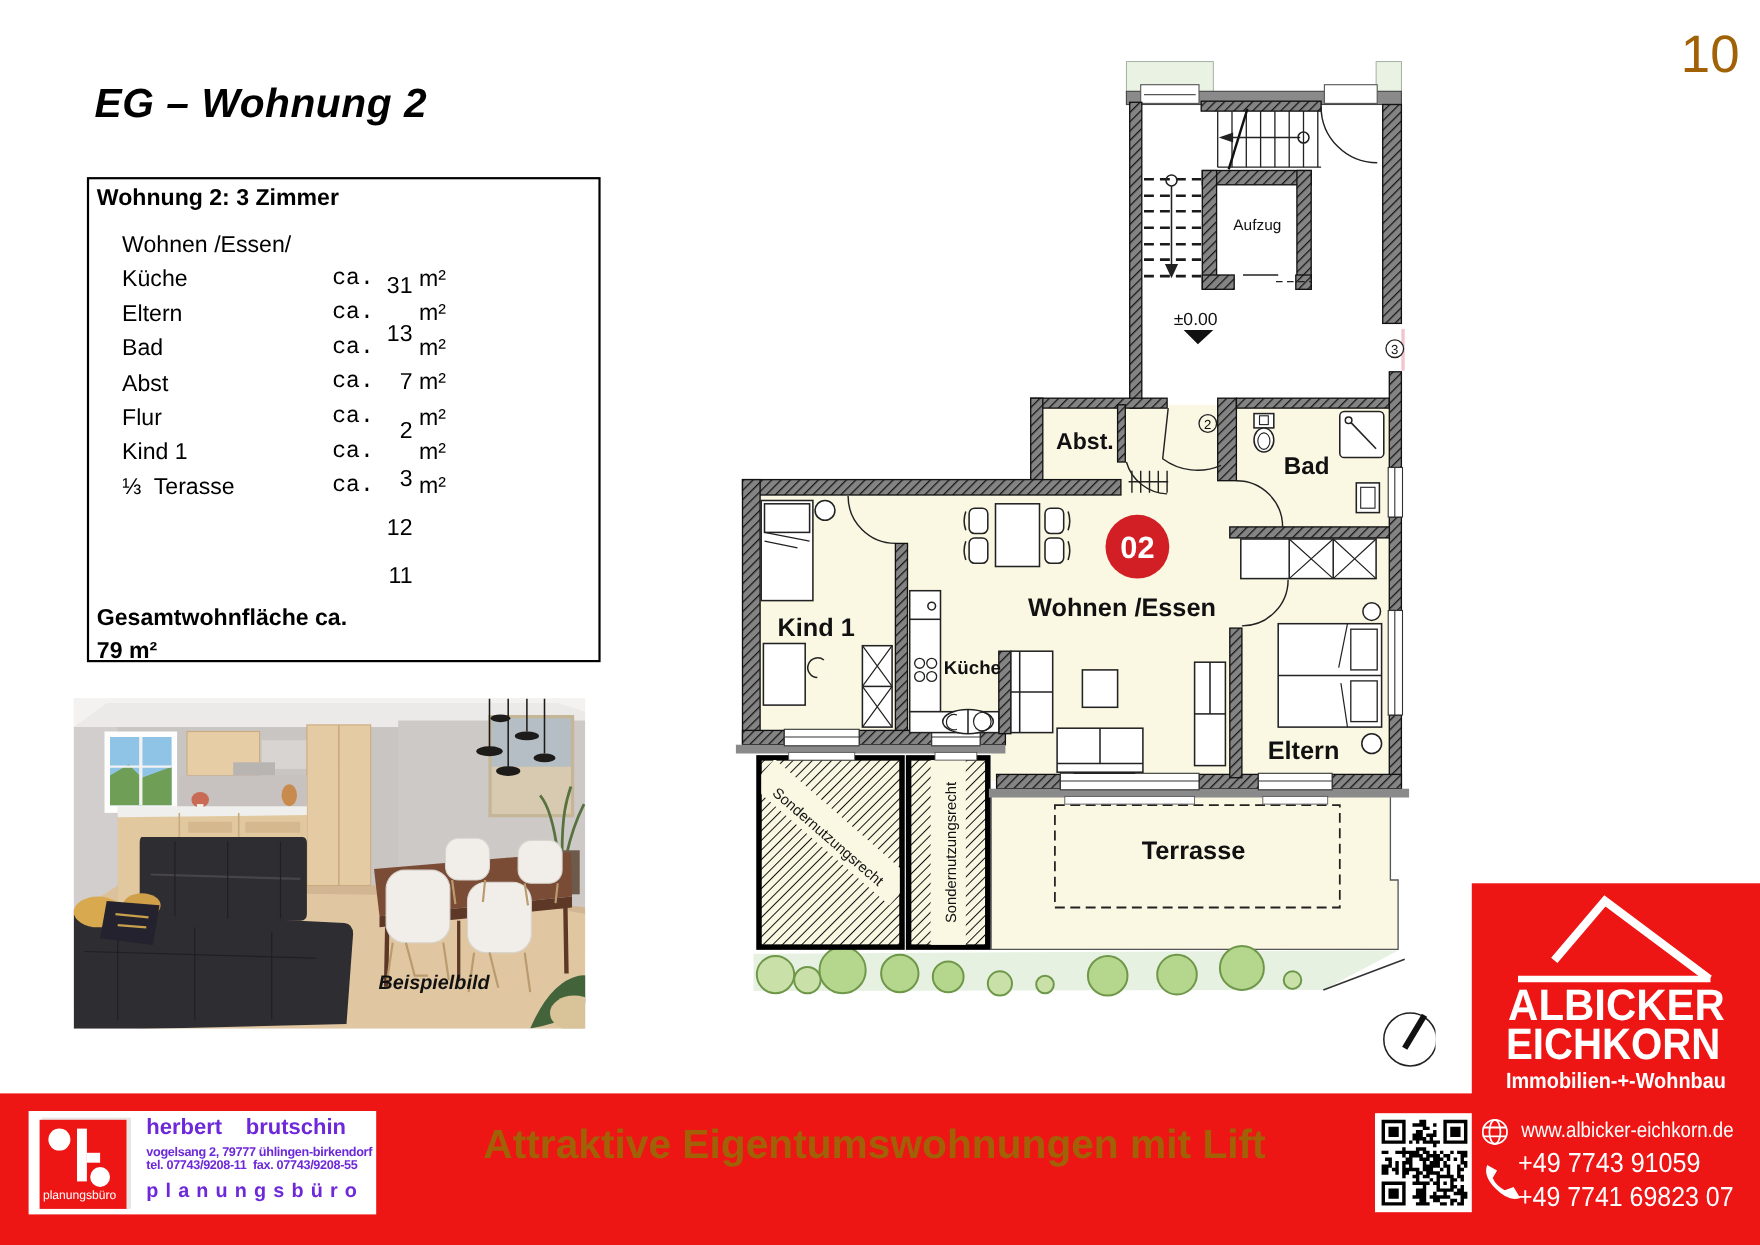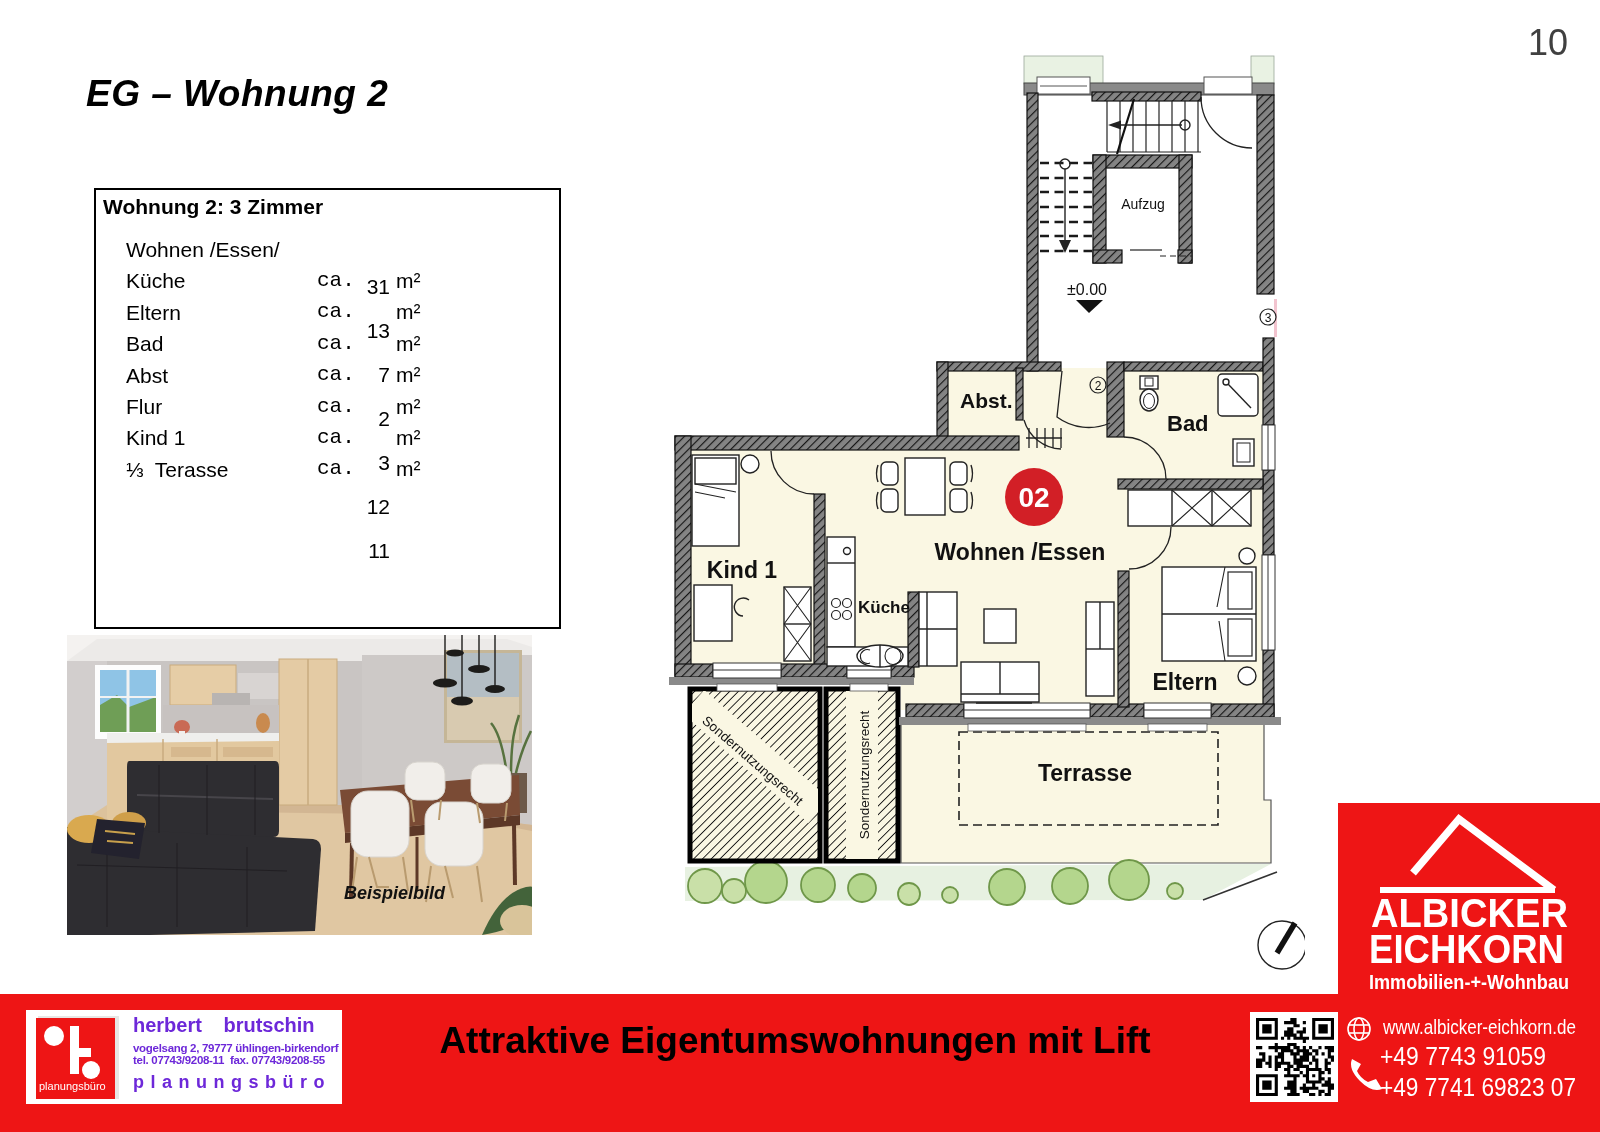--- a/index.html
+++ b/index.html
@@ -3,32 +3,33 @@
 <meta charset="utf-8">
 <style>
   html,body{margin:0;padding:0;}
   body{width:1600px;height:1132px;position:relative;background:#ffffff;
        font-family:"Liberation Sans", sans-serif;overflow:hidden;}
   .abs{position:absolute;}
 </style>
 </head>
 <body>
 
-  <div class="abs" style="left:1528px;top:22px;font-size:36px;color:#404040;">10</div>
+  <div class="abs" style="left:1528px;top:22px;font-size:48px;color:#a16207;">10</div>
 
   <div class="abs" style="left:86px;top:73px;font-size:37px;font-weight:bold;font-style:italic;color:#000000;letter-spacing:0.5px;">EG – Wohnung 2</div>
 
-  <div class="abs" style="left:94px;top:161px;width:467px;height:441px;border:2px solid #000;box-sizing:border-box;font-size:21px;color:#000;margin-top:27px;">
+  <div class="abs" style="left:79px;top:161px;width:467px;height:441px;border:2px solid #000;box-sizing:border-box;font-size:21px;color:#000;">
     <div class="abs" style="left:7px;top:5px;font-weight:bold;">Wohnung 2: 3 Zimmer</div>
     <div class="abs" style="left:30px;top:44px;line-height:31.4px;">
       Wohnen /Essen/<br>Küche<br>Eltern<br>Bad<br>Abst<br>Flur<br>Kind 1<br>⅓&nbsp; Terasse
     </div>
     <div class="abs" style="left:221px;top:75px;line-height:31.4px;font-family:Liberation Mono, monospace;">ca.<br>ca.<br>ca.<br>ca.<br>ca.<br>ca.<br>ca.</div>
     <div class="abs" style="left:230px;top:75px;line-height:44px;width:64px;text-align:right;">31<br>13<br>7<br>2<br>3<br>12<br>11</div>
     <div class="abs" style="left:300px;top:75px;line-height:31.4px;text-align:center;">m²<br>m²<br>m²<br>m²<br>m²<br>m²<br>m²</div>
+    <div class="abs" style="left:7px;top:384px;font-weight:bold;line-height:30px;">Gesamtwohnfläche ca.<br>79 m²</div>
   </div>
 
   <svg class="abs" style="left:67px;top:635px;" width="465" height="300" viewBox="0 0 465 300">
     <rect x="0" y="0" width="465" height="300" fill="#d3cfcd"></rect>
     <rect x="0" y="0" width="465" height="26" fill="#f4f2f0"></rect>
     <polygon points="0,26 465,26 465,12 440,4 30,4 0,26" fill="#eceae8"></polygon>
     <rect x="0" y="26" width="40" height="254" fill="#d2cecd"></rect>
     <rect x="40" y="26" width="270" height="150" fill="#c9c5c3"></rect>
     <rect x="295" y="20" width="170" height="175" fill="#cdc9c7"></rect>
 
@@ -413,21 +414,21 @@
         <text x="3" y="72" font-size="11" fill="#fff" font-family="Liberation Sans, sans-serif">planungsbüro</text>
       </svg>
     </div>
     <div class="abs" style="left:107px;top:4px;width:225px;color:#6d28d9;white-space:nowrap;">
       <div style="font-size:20px;font-weight:bold;word-spacing:16px;">herbert brutschin</div>
       <div style="font-size:11.5px;font-weight:bold;margin-top:5px;letter-spacing:-0.3px;">vogelsang 2, 79777 ühlingen-birkendorf</div>
       <div style="font-size:11.5px;font-weight:bold;letter-spacing:-0.3px;">tel. 07743/9208-11&nbsp; fax. 07743/9208-55</div>
       <div style="font-size:18px;font-weight:bold;letter-spacing:6.5px;margin-top:6px;">planungsbüro</div>
     </div>
   </div>
-  <div class="abs" style="left:350px;top:1020px;width:890px;text-align:center;color:#000000;font-weight:bold;">
+  <div class="abs" style="left:350px;top:1020px;width:890px;text-align:center;color:#a16207;font-weight:bold;">
     <div style="font-size:37px;">Attraktive Eigentumswohnungen mit Lift</div>
   </div>
   <div class="abs" style="left:1250px;top:1012px;width:90px;height:90px;background:#fff;"></div>
   <svg class="abs" style="left:1250px;top:1012px;" width="90" height="90" viewBox="1250 1012 90 90">
     <path d="M1256.0,1018.0h3.12v3.12h-3.12zM1256.0,1021.12h3.12v3.12h-3.12zM1256.0,1024.24h3.12v3.12h-3.12zM1256.0,1027.36h3.12v3.12h-3.12zM1256.0,1030.48h3.12v3.12h-3.12zM1256.0,1033.6h3.12v3.12h-3.12zM1256.0,1036.72h3.12v3.12h-3.12zM1256.0,1046.08h3.12v3.12h-3.12zM1256.0,1058.56h3.12v3.12h-3.12zM1256.0,1061.68h3.12v3.12h-3.12zM1256.0,1064.8h3.12v3.12h-3.12zM1256.0,1074.16h3.12v3.12h-3.12zM1256.0,1077.28h3.12v3.12h-3.12zM1256.0,1080.4h3.12v3.12h-3.12zM1256.0,1083.52h3.12v3.12h-3.12zM1256.0,1086.64h3.12v3.12h-3.12zM1256.0,1089.76h3.12v3.12h-3.12zM1256.0,1092.88h3.12v3.12h-3.12zM1259.12,1018.0h3.12v3.12h-3.12zM1259.12,1036.72h3.12v3.12h-3.12zM1259.12,1046.08h3.12v3.12h-3.12zM1259.12,1052.32h3.12v3.12h-3.12zM1259.12,1058.56h3.12v3.12h-3.12zM1259.12,1061.68h3.12v3.12h-3.12zM1259.12,1064.8h3.12v3.12h-3.12zM1259.12,1074.16h3.12v3.12h-3.12zM1259.12,1092.88h3.12v3.12h-3.12zM1262.24,1018.0h3.12v3.12h-3.12zM1262.24,1024.24h3.12v3.12h-3.12zM1262.24,1027.36h3.12v3.12h-3.12zM1262.24,1030.48h3.12v3.12h-3.12zM1262.24,1036.72h3.12v3.12h-3.12zM1262.24,1052.32h3.12v3.12h-3.12zM1262.24,1055.44h3.12v3.12h-3.12zM1262.24,1058.56h3.12v3.12h-3.12zM1262.24,1074.16h3.12v3.12h-3.12zM1262.24,1080.4h3.12v3.12h-3.12zM1262.24,1083.52h3.12v3.12h-3.12zM1262.24,1086.64h3.12v3.12h-3.12zM1262.24,1092.88h3.12v3.12h-3.12zM1265.36,1018.0h3.12v3.12h-3.12zM1265.36,1024.24h3.12v3.12h-3.12zM1265.36,1027.36h3.12v3.12h-3.12zM1265.36,1030.48h3.12v3.12h-3.12zM1265.36,1036.72h3.12v3.12h-3.12zM1265.36,1061.68h3.12v3.12h-3.12zM1265.36,1074.16h3.12v3.12h-3.12zM1265.36,1080.4h3.12v3.12h-3.12zM1265.36,1083.52h3.12v3.12h-3.12zM1265.36,1086.64h3.12v3.12h-3.12zM1265.36,1092.88h3.12v3.12h-3.12zM1268.48,1018.0h3.12v3.12h-3.12zM1268.48,1024.24h3.12v3.12h-3.12zM1268.48,1027.36h3.12v3.12h-3.12zM1268.48,1030.48h3.12v3.12h-3.12zM1268.48,1036.72h3.12v3.12h-3.12zM1268.48,1046.08h3.12v3.12h-3.12zM1268.48,1055.44h3.12v3.12h-3.12zM1268.48,1058.56h3.12v3.12h-3.12zM1268.48,1061.68h3.12v3.12h-3.12zM1268.48,1064.8h3.12v3.12h-3.12zM1268.48,1074.16h3.12v3.12h-3.12zM1268.48,1080.4h3.12v3.12h-3.12zM1268.48,1083.52h3.12v3.12h-3.12zM1268.48,1086.64h3.12v3.12h-3.12zM1268.48,1092.88h3.12v3.12h-3.12zM1271.6,1018.0h3.12v3.12h-3.12zM1271.6,1036.72h3.12v3.12h-3.12zM1271.6,1046.08h3.12v3.12h-3.12zM1271.6,1074.16h3.12v3.12h-3.12zM1271.6,1092.88h3.12v3.12h-3.12zM1274.72,1018.0h3.12v3.12h-3.12zM1274.72,1021.12h3.12v3.12h-3.12zM1274.72,1024.24h3.12v3.12h-3.12zM1274.72,1027.36h3.12v3.12h-3.12zM1274.72,1030.48h3.12v3.12h-3.12zM1274.72,1033.6h3.12v3.12h-3.12zM1274.72,1036.72h3.12v3.12h-3.12zM1274.72,1042.96h3.12v3.12h-3.12zM1274.72,1046.08h3.12v3.12h-3.12zM1274.72,1049.2h3.12v3.12h-3.12zM1274.72,1055.44h3.12v3.12h-3.12zM1274.72,1058.56h3.12v3.12h-3.12zM1274.72,1061.68h3.12v3.12h-3.12zM1274.72,1064.8h3.12v3.12h-3.12zM1274.72,1067.92h3.12v3.12h-3.12zM1274.72,1074.16h3.12v3.12h-3.12zM1274.72,1077.28h3.12v3.12h-3.12zM1274.72,1080.4h3.12v3.12h-3.12zM1274.72,1083.52h3.12v3.12h-3.12zM1274.72,1086.64h3.12v3.12h-3.12zM1274.72,1089.76h3.12v3.12h-3.12zM1274.72,1092.88h3.12v3.12h-3.12zM1277.84,1046.08h3.12v3.12h-3.12zM1277.84,1052.32h3.12v3.12h-3.12zM1277.84,1055.44h3.12v3.12h-3.12zM1277.84,1061.68h3.12v3.12h-3.12zM1277.84,1064.8h3.12v3.12h-3.12zM1280.96,1036.72h3.12v3.12h-3.12zM1280.96,1046.08h3.12v3.12h-3.12zM1280.96,1049.2h3.12v3.12h-3.12zM1280.96,1052.32h3.12v3.12h-3.12zM1280.96,1055.44h3.12v3.12h-3.12zM1280.96,1058.56h3.12v3.12h-3.12zM1280.96,1061.68h3.12v3.12h-3.12zM1284.08,1021.12h3.12v3.12h-3.12zM1284.08,1030.48h3.12v3.12h-3.12zM1284.08,1033.6h3.12v3.12h-3.12zM1284.08,1046.08h3.12v3.12h-3.12zM1284.08,1049.2h3.12v3.12h-3.12zM1284.08,1061.68h3.12v3.12h-3.12zM1284.08,1067.92h3.12v3.12h-3.12zM1284.08,1074.16h3.12v3.12h-3.12zM1284.08,1086.64h3.12v3.12h-3.12zM1287.2,1021.12h3.12v3.12h-3.12zM1287.2,1027.36h3.12v3.12h-3.12zM1287.2,1030.48h3.12v3.12h-3.12zM1287.2,1033.6h3.12v3.12h-3.12zM1287.2,1036.72h3.12v3.12h-3.12zM1287.2,1042.96h3.12v3.12h-3.12zM1287.2,1046.08h3.12v3.12h-3.12zM1287.2,1049.2h3.12v3.12h-3.12zM1287.2,1061.68h3.12v3.12h-3.12zM1287.2,1064.8h3.12v3.12h-3.12zM1287.2,1067.92h3.12v3.12h-3.12zM1287.2,1071.04h3.12v3.12h-3.12zM1287.2,1074.16h3.12v3.12h-3.12zM1287.2,1080.4h3.12v3.12h-3.12zM1287.2,1083.52h3.12v3.12h-3.12zM1287.2,1086.64h3.12v3.12h-3.12zM1287.2,1092.88h3.12v3.12h-3.12zM1290.32,1018.0h3.12v3.12h-3.12zM1290.32,1021.12h3.12v3.12h-3.12zM1290.32,1027.36h3.12v3.12h-3.12zM1290.32,1030.48h3.12v3.12h-3.12zM1290.32,1033.6h3.12v3.12h-3.12zM1290.32,1042.96h3.12v3.12h-3.12zM1290.32,1049.2h3.12v3.12h-3.12zM1290.32,1052.32h3.12v3.12h-3.12zM1290.32,1064.8h3.12v3.12h-3.12zM1290.32,1074.16h3.12v3.12h-3.12zM1290.32,1080.4h3.12v3.12h-3.12zM1290.32,1083.52h3.12v3.12h-3.12zM1290.32,1086.64h3.12v3.12h-3.12zM1290.32,1089.76h3.12v3.12h-3.12zM1290.32,1092.88h3.12v3.12h-3.12zM1293.44,1018.0h3.12v3.12h-3.12zM1293.44,1021.12h3.12v3.12h-3.12zM1293.44,1024.24h3.12v3.12h-3.12zM1293.44,1033.6h3.12v3.12h-3.12zM1293.44,1036.72h3.12v3.12h-3.12zM1293.44,1042.96h3.12v3.12h-3.12zM1293.44,1046.08h3.12v3.12h-3.12zM1293.44,1052.32h3.12v3.12h-3.12zM1293.44,1055.44h3.12v3.12h-3.12zM1293.44,1058.56h3.12v3.12h-3.12zM1293.44,1061.68h3.12v3.12h-3.12zM1293.44,1067.92h3.12v3.12h-3.12zM1293.44,1074.16h3.12v3.12h-3.12zM1293.44,1077.28h3.12v3.12h-3.12zM1293.44,1080.4h3.12v3.12h-3.12zM1293.44,1083.52h3.12v3.12h-3.12zM1293.44,1086.64h3.12v3.12h-3.12zM1293.44,1089.76h3.12v3.12h-3.12zM1293.44,1092.88h3.12v3.12h-3.12zM1296.56,1024.24h3.12v3.12h-3.12zM1296.56,1030.48h3.12v3.12h-3.12zM1296.56,1036.72h3.12v3.12h-3.12zM1296.56,1046.08h3.12v3.12h-3.12zM1296.56,1049.2h3.12v3.12h-3.12zM1296.56,1052.32h3.12v3.12h-3.12zM1296.56,1058.56h3.12v3.12h-3.12zM1296.56,1061.68h3.12v3.12h-3.12zM1296.56,1064.8h3.12v3.12h-3.12zM1296.56,1067.92h3.12v3.12h-3.12zM1296.56,1074.16h3.12v3.12h-3.12zM1296.56,1092.88h3.12v3.12h-3.12zM1299.68,1030.48h3.12v3.12h-3.12zM1299.68,1033.6h3.12v3.12h-3.12zM1299.68,1036.72h3.12v3.12h-3.12zM1299.68,1049.2h3.12v3.12h-3.12zM1299.68,1055.44h3.12v3.12h-3.12zM1299.68,1058.56h3.12v3.12h-3.12zM1299.68,1061.68h3.12v3.12h-3.12zM1299.68,1064.8h3.12v3.12h-3.12zM1299.68,1071.04h3.12v3.12h-3.12zM1299.68,1086.64h3.12v3.12h-3.12zM1302.8,1021.12h3.12v3.12h-3.12zM1302.8,1027.36h3.12v3.12h-3.12zM1302.8,1030.48h3.12v3.12h-3.12zM1302.8,1036.72h3.12v3.12h-3.12zM1302.8,1039.84h3.12v3.12h-3.12zM1302.8,1046.08h3.12v3.12h-3.12zM1302.8,1049.2h3.12v3.12h-3.12zM1302.8,1052.32h3.12v3.12h-3.12zM1302.8,1055.44h3.12v3.12h-3.12zM1302.8,1058.56h3.12v3.12h-3.12zM1302.8,1064.8h3.12v3.12h-3.12zM1302.8,1074.16h3.12v3.12h-3.12zM1302.8,1083.52h3.12v3.12h-3.12zM1302.8,1086.64h3.12v3.12h-3.12zM1302.8,1089.76h3.12v3.12h-3.12zM1305.92,1036.72h3.12v3.12h-3.12zM1305.92,1049.2h3.12v3.12h-3.12zM1305.92,1052.32h3.12v3.12h-3.12zM1305.92,1055.44h3.12v3.12h-3.12zM1305.92,1058.56h3.12v3.12h-3.12zM1305.92,1064.8h3.12v3.12h-3.12zM1305.92,1067.92h3.12v3.12h-3.12zM1305.92,1071.04h3.12v3.12h-3.12zM1305.92,1074.16h3.12v3.12h-3.12zM1305.92,1077.28h3.12v3.12h-3.12zM1305.92,1080.4h3.12v3.12h-3.12zM1305.92,1086.64h3.12v3.12h-3.12zM1305.92,1089.76h3.12v3.12h-3.12zM1309.04,1046.08h3.12v3.12h-3.12zM1309.04,1052.32h3.12v3.12h-3.12zM1309.04,1061.68h3.12v3.12h-3.12zM1309.04,1067.92h3.12v3.12h-3.12zM1309.04,1080.4h3.12v3.12h-3.12zM1309.04,1086.64h3.12v3.12h-3.12zM1309.04,1092.88h3.12v3.12h-3.12zM1312.16,1018.0h3.12v3.12h-3.12zM1312.16,1021.12h3.12v3.12h-3.12zM1312.16,1024.24h3.12v3.12h-3.12zM1312.16,1027.36h3.12v3.12h-3.12zM1312.16,1030.48h3.12v3.12h-3.12zM1312.16,1033.6h3.12v3.12h-3.12zM1312.16,1036.72h3.12v3.12h-3.12zM1312.16,1049.2h3.12v3.12h-3.12zM1312.16,1055.44h3.12v3.12h-3.12zM1312.16,1058.56h3.12v3.12h-3.12zM1312.16,1067.92h3.12v3.12h-3.12zM1312.16,1074.16h3.12v3.12h-3.12zM1312.16,1080.4h3.12v3.12h-3.12zM1312.16,1083.52h3.12v3.12h-3.12zM1312.16,1086.64h3.12v3.12h-3.12zM1312.16,1092.88h3.12v3.12h-3.12zM1315.28,1018.0h3.12v3.12h-3.12zM1315.28,1036.72h3.12v3.12h-3.12zM1315.28,1049.2h3.12v3.12h-3.12zM1315.28,1052.32h3.12v3.12h-3.12zM1315.28,1058.56h3.12v3.12h-3.12zM1315.28,1061.68h3.12v3.12h-3.12zM1315.28,1064.8h3.12v3.12h-3.12zM1315.28,1067.92h3.12v3.12h-3.12zM1315.28,1080.4h3.12v3.12h-3.12zM1315.28,1086.64h3.12v3.12h-3.12zM1318.4,1018.0h3.12v3.12h-3.12zM1318.4,1024.24h3.12v3.12h-3.12zM1318.4,1027.36h3.12v3.12h-3.12zM1318.4,1030.48h3.12v3.12h-3.12zM1318.4,1036.72h3.12v3.12h-3.12zM1318.4,1046.08h3.12v3.12h-3.12zM1318.4,1067.92h3.12v3.12h-3.12zM1318.4,1071.04h3.12v3.12h-3.12zM1318.4,1074.16h3.12v3.12h-3.12zM1318.4,1077.28h3.12v3.12h-3.12zM1318.4,1080.4h3.12v3.12h-3.12zM1318.4,1089.76h3.12v3.12h-3.12zM1318.4,1092.88h3.12v3.12h-3.12zM1321.52,1018.0h3.12v3.12h-3.12zM1321.52,1024.24h3.12v3.12h-3.12zM1321.52,1027.36h3.12v3.12h-3.12zM1321.52,1030.48h3.12v3.12h-3.12zM1321.52,1036.72h3.12v3.12h-3.12zM1321.52,1052.32h3.12v3.12h-3.12zM1321.52,1071.04h3.12v3.12h-3.12zM1321.52,1077.28h3.12v3.12h-3.12zM1321.52,1083.52h3.12v3.12h-3.12zM1321.52,1089.76h3.12v3.12h-3.12zM1324.64,1018.0h3.12v3.12h-3.12zM1324.64,1024.24h3.12v3.12h-3.12zM1324.64,1027.36h3.12v3.12h-3.12zM1324.64,1030.48h3.12v3.12h-3.12zM1324.64,1036.72h3.12v3.12h-3.12zM1324.64,1046.08h3.12v3.12h-3.12zM1324.64,1058.56h3.12v3.12h-3.12zM1324.64,1061.68h3.12v3.12h-3.12zM1324.64,1064.8h3.12v3.12h-3.12zM1324.64,1067.92h3.12v3.12h-3.12zM1324.64,1080.4h3.12v3.12h-3.12zM1324.64,1083.52h3.12v3.12h-3.12zM1324.64,1092.88h3.12v3.12h-3.12zM1327.76,1018.0h3.12v3.12h-3.12zM1327.76,1036.72h3.12v3.12h-3.12zM1327.76,1046.08h3.12v3.12h-3.12zM1327.76,1049.2h3.12v3.12h-3.12zM1327.76,1052.32h3.12v3.12h-3.12zM1327.76,1055.44h3.12v3.12h-3.12zM1327.76,1061.68h3.12v3.12h-3.12zM1327.76,1067.92h3.12v3.12h-3.12zM1327.76,1071.04h3.12v3.12h-3.12zM1327.76,1077.28h3.12v3.12h-3.12zM1327.76,1080.4h3.12v3.12h-3.12zM1327.76,1083.52h3.12v3.12h-3.12zM1327.76,1086.64h3.12v3.12h-3.12zM1327.76,1089.76h3.12v3.12h-3.12zM1327.76,1092.88h3.12v3.12h-3.12zM1330.88,1018.0h3.12v3.12h-3.12zM1330.88,1021.12h3.12v3.12h-3.12zM1330.88,1024.24h3.12v3.12h-3.12zM1330.88,1027.36h3.12v3.12h-3.12zM1330.88,1030.48h3.12v3.12h-3.12zM1330.88,1033.6h3.12v3.12h-3.12zM1330.88,1036.72h3.12v3.12h-3.12zM1330.88,1046.08h3.12v3.12h-3.12zM1330.88,1049.2h3.12v3.12h-3.12zM1330.88,1055.44h3.12v3.12h-3.12zM1330.88,1058.56h3.12v3.12h-3.12zM1330.88,1083.52h3.12v3.12h-3.12zM1330.88,1086.64h3.12v3.12h-3.12z" fill="#000"></path>
   </svg>
   <div class="abs" style="left:1338px;top:803px;width:262px;height:329px;background:#ee1515;padding-left:10px;">
     <svg class="abs" style="left:0;top:0;" width="262" height="329" viewBox="0 0 262 329">
 
       <g stroke="#fff" fill="none">

